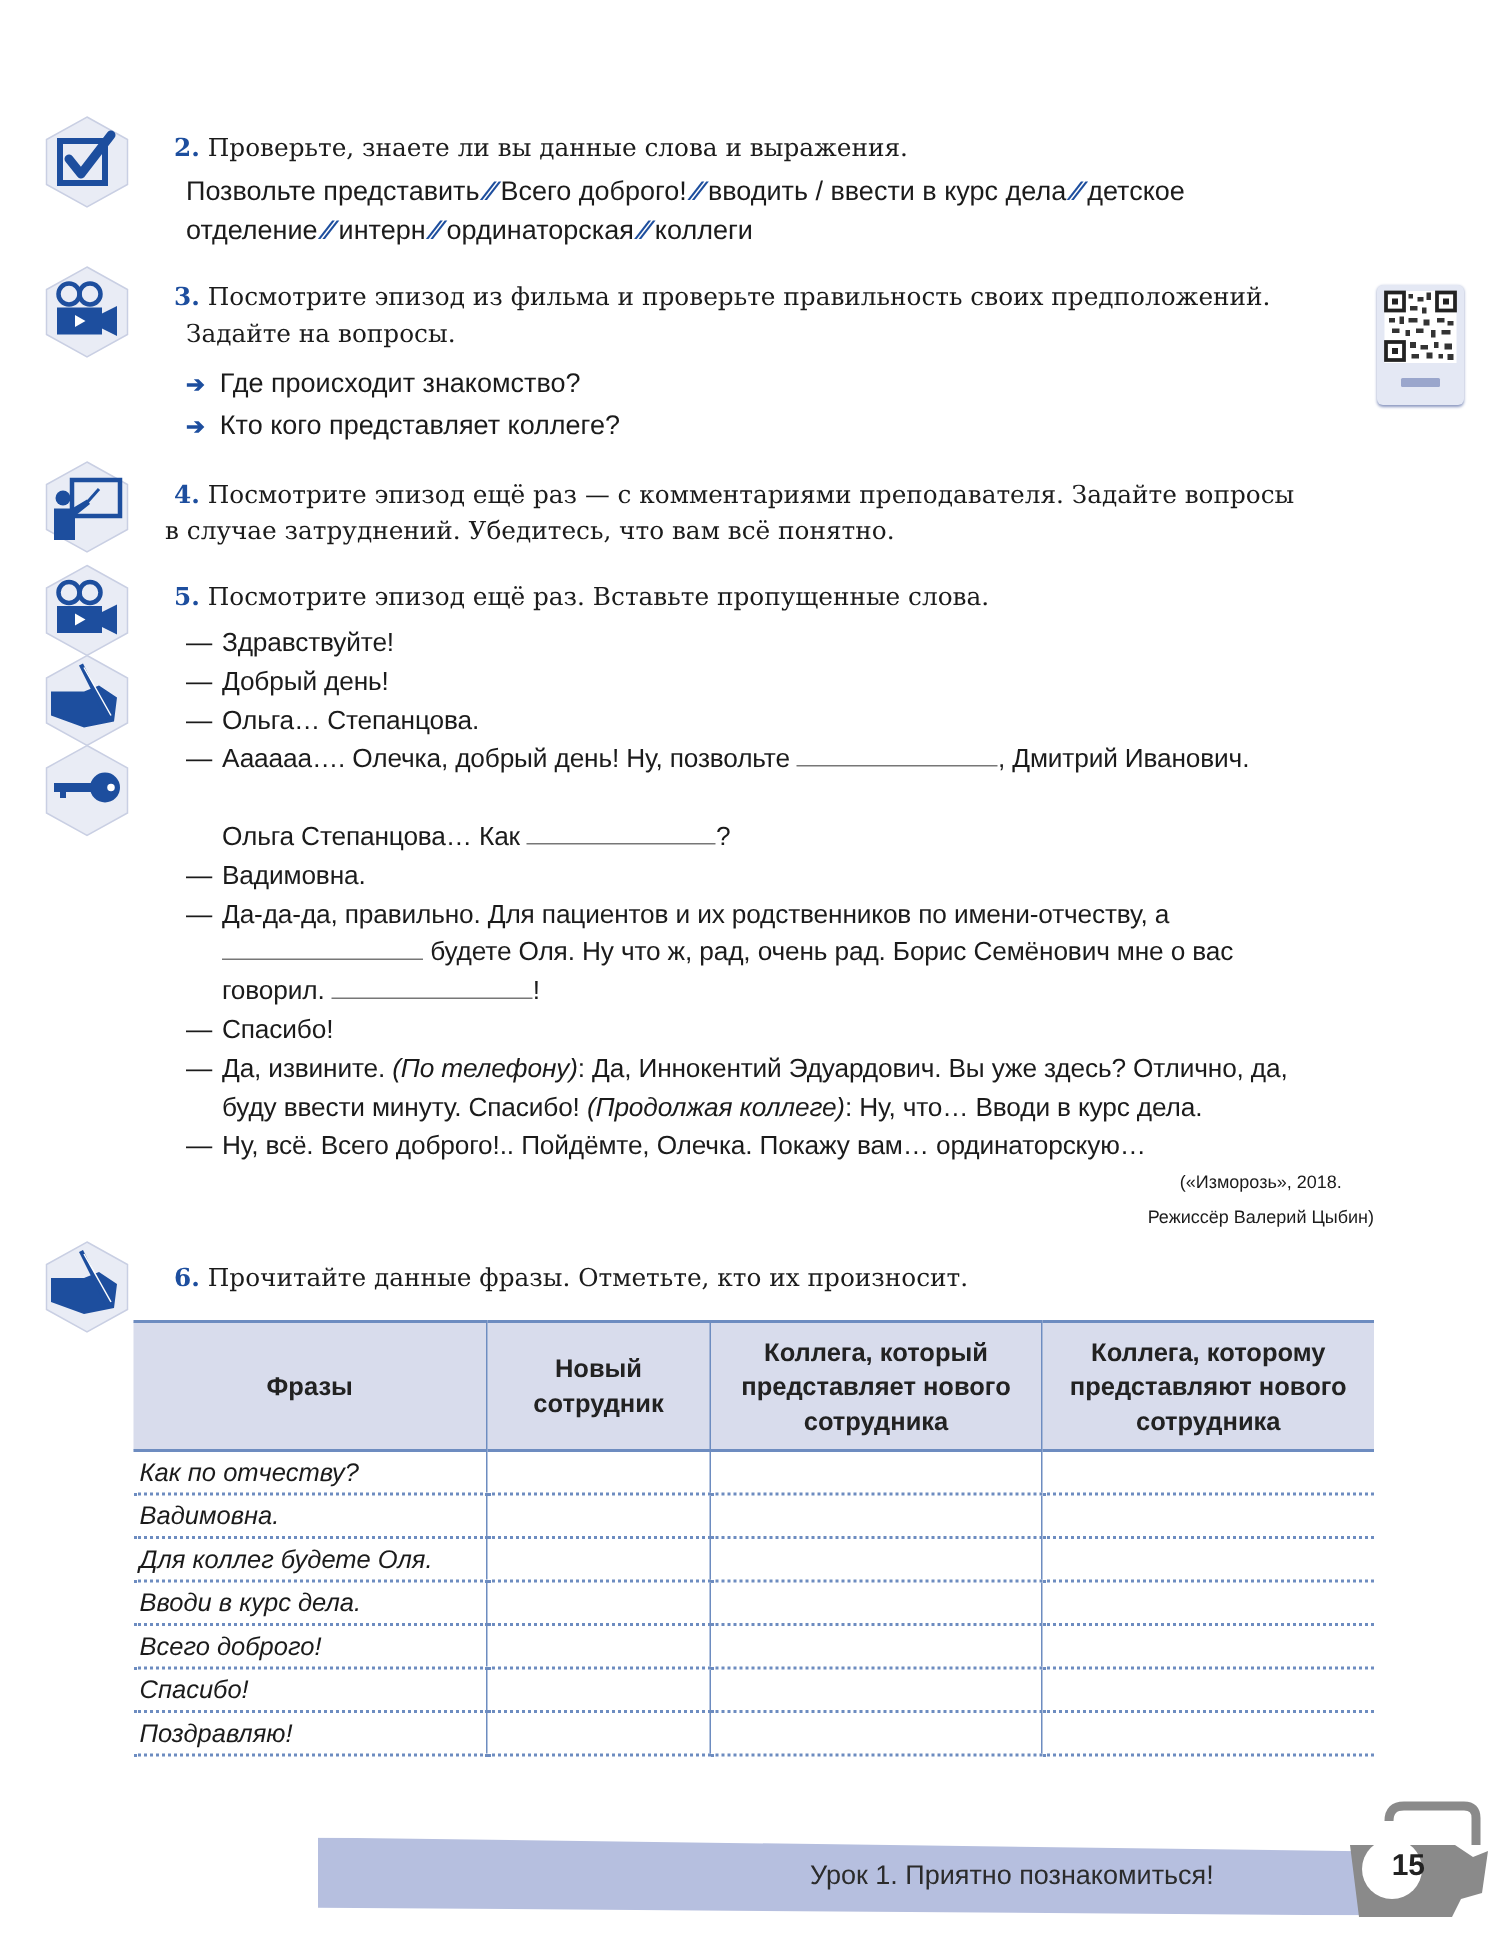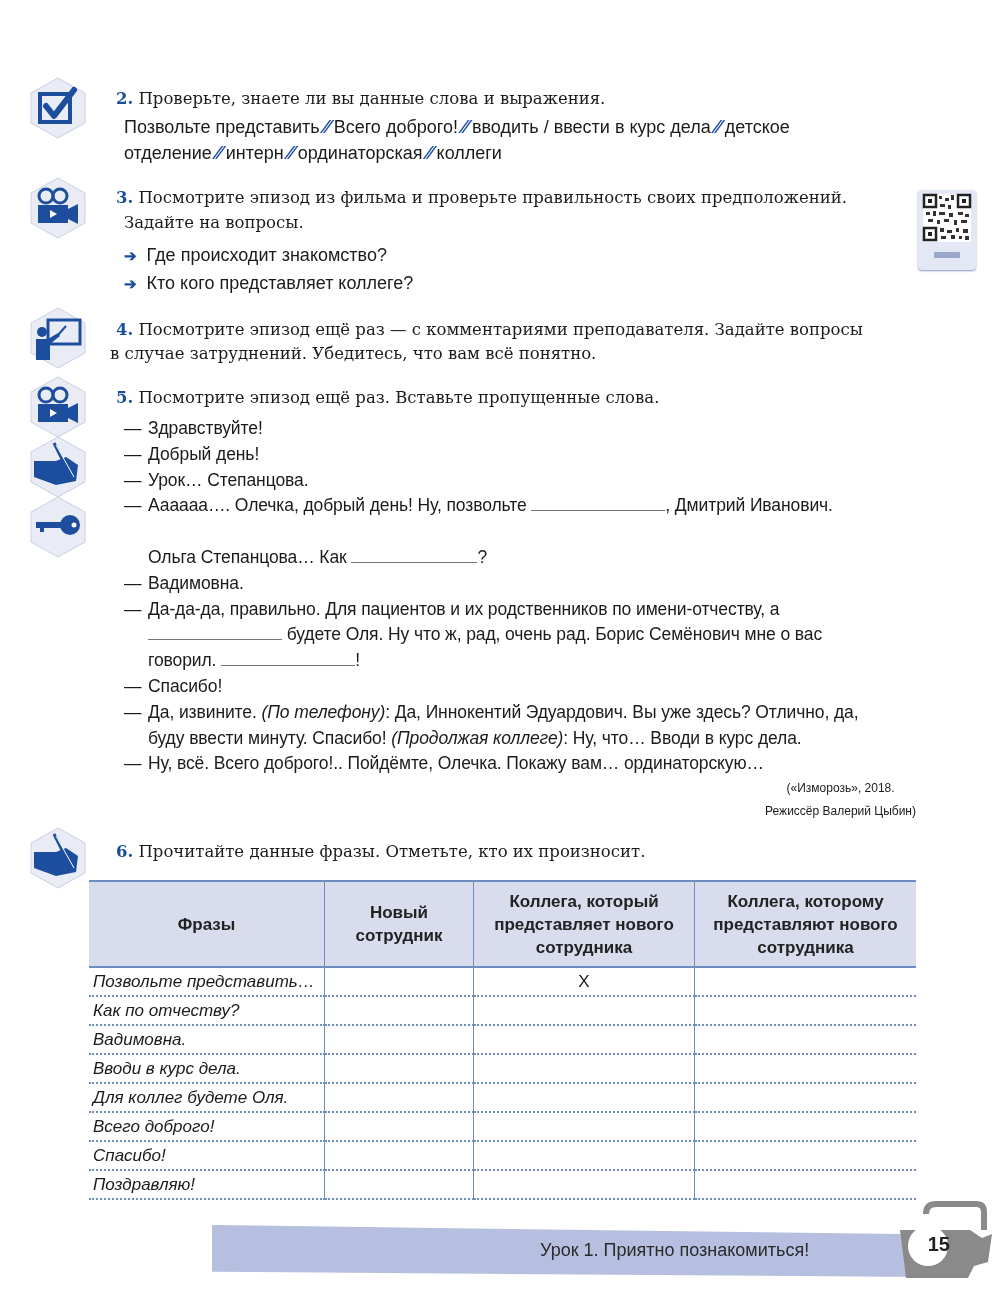--- a/index.html
+++ b/index.html
@@ -147,21 +147,21 @@
     </svg>
 </div>
 <div class="task-title serif" style="top:386px;">
   <span class="num">5.</span>
   <span>Посмотрите эпизод ещё раз. Вставьте пропущенные слова.</span>
 </div>
 
 <div class="dlg" style="top:416px;">
   <div class="line"><span class="dash">—</span><span>Здравствуйте!</span></div>
   <div class="line"><span class="dash">—</span><span>Добрый день!</span></div>
-  <div class="line"><span class="dash">—</span><span>Урок… Степанцова.</span></div>
+  <div class="line"><span class="dash">—</span><span>Ольга… Степанцова.</span></div>
   <div class="line"><span class="dash">—</span><span>Аааааа…. Олечка, добрый день! Ну, позвольте</span> <span class="blank" style="width:134px"></span><span>, Дмитрий Иванович.</span><br><br><span>Ольга Степанцова… Как</span> <span class="blank" style="width:126px"></span><span>?</span></div>
   <div class="line"><span class="dash">—</span><span>Вадимовна.</span></div>
   <div class="line"><span class="dash">—</span><span>Да-да-да, правильно. Для пациентов и их родственников по имени-отчеству, а</span><br><span class="blank" style="width:134px"></span> <span>будете Оля. Ну что ж, рад, очень рад. Борис Семёнович мне о вас</span><br><span>говорил.</span> <span class="blank" style="width:134px"></span><span>!</span></div>
   <div class="line"><span class="dash">—</span><span>Спасибо!</span></div>
   <div class="line"><span class="dash">—</span><span>Да, извините.</span> <i>(По телефону)</i><span>: Да, Иннокентий Эдуардович. Вы уже здесь? Отлично, да,</span><br><span>буду ввести минуту. Спасибо!</span> <i>(Продолжая коллеге)</i><span>: Ну, что… Вводи в курс дела.</span></div>
   <div class="line"><span class="dash">—</span><span>Ну, всё. Всего доброго!.. Пойдёмте, Олечка. Покажу вам… ординаторскую…</span></div>
 </div>
 <div class="source" style="top:777px;">
   <div>(«Изморозь», 2018.</div>
   <div>Режиссёр Валерий Цыбин)</div>
@@ -184,45 +184,39 @@
   <thead>
     <tr>
       <th style="width:227px;height:78px;">Фразы</th>
       <th style="width:140px;">Новый сотрудник</th>
       <th style="width:212px;">Коллега, который представляет нового сотрудника</th>
       <th>Коллега, которому представляют нового сотрудника</th>
     </tr>
   </thead>
   <tbody id="tbody">
       <tr>
-        <td>Позвольте представить…</td>
-        <td class="mark"></td>
-        <td class="mark">X</td>
-        <td class="mark"></td>
-      </tr>
-      <tr>
         <td>Как по отчеству?</td>
         <td class="mark"></td>
         <td class="mark"></td>
         <td class="mark"></td>
       </tr>
       <tr>
         <td>Вадимовна.</td>
         <td class="mark"></td>
         <td class="mark"></td>
         <td class="mark"></td>
       </tr>
       <tr>
+        <td>Для коллег будете Оля.</td>
+        <td class="mark"></td>
+        <td class="mark"></td>
+        <td class="mark"></td>
+      </tr>
+      <tr>
         <td>Вводи в курс дела.</td>
-        <td class="mark"></td>
-        <td class="mark"></td>
-        <td class="mark"></td>
-      </tr>
-      <tr>
-        <td>Для коллег будете Оля.</td>
         <td class="mark"></td>
         <td class="mark"></td>
         <td class="mark"></td>
       </tr>
       <tr>
         <td>Всего доброго!</td>
         <td class="mark"></td>
         <td class="mark"></td>
         <td class="mark"></td>
       </tr>

